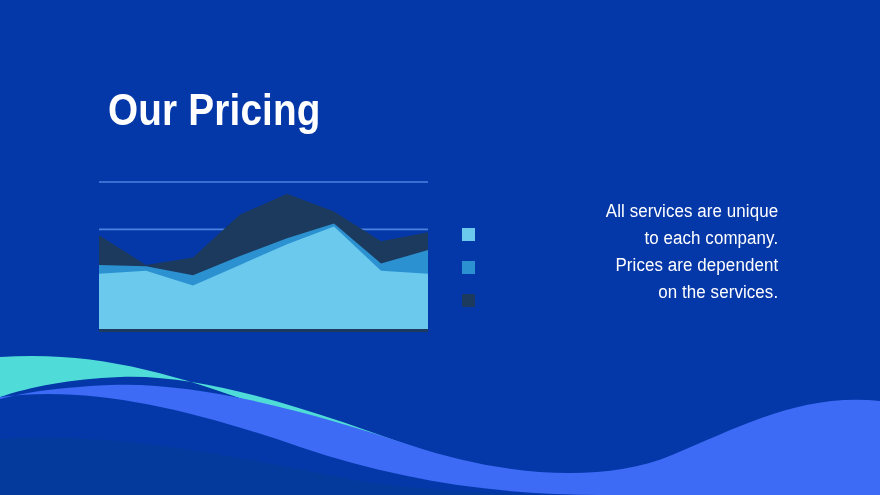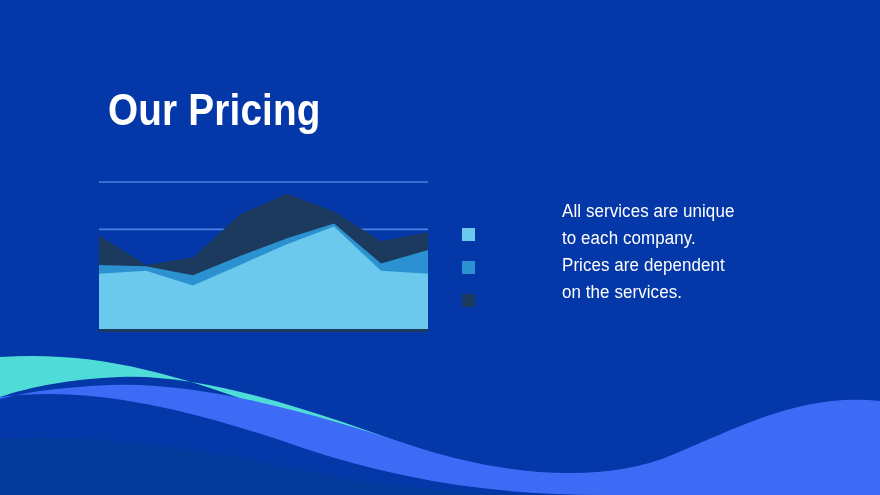--- a/index.html
+++ b/index.html
@@ -7,20 +7,21 @@
     padding: 0;
     background: #081e50;
   }
   #slide {
     position: relative;
     width: 880px;
     height: 495px;
     overflow: hidden;
     background: #0437a8;
     font-family: "Liberation Sans", sans-serif;
+    text-align: right;
     -webkit-font-smoothing: antialiased;
   }
 
   
   #page-title {
     position: absolute;
     left: 108px;
     top: 84px;
     font-size: 45px;
     line-height: 52px;

